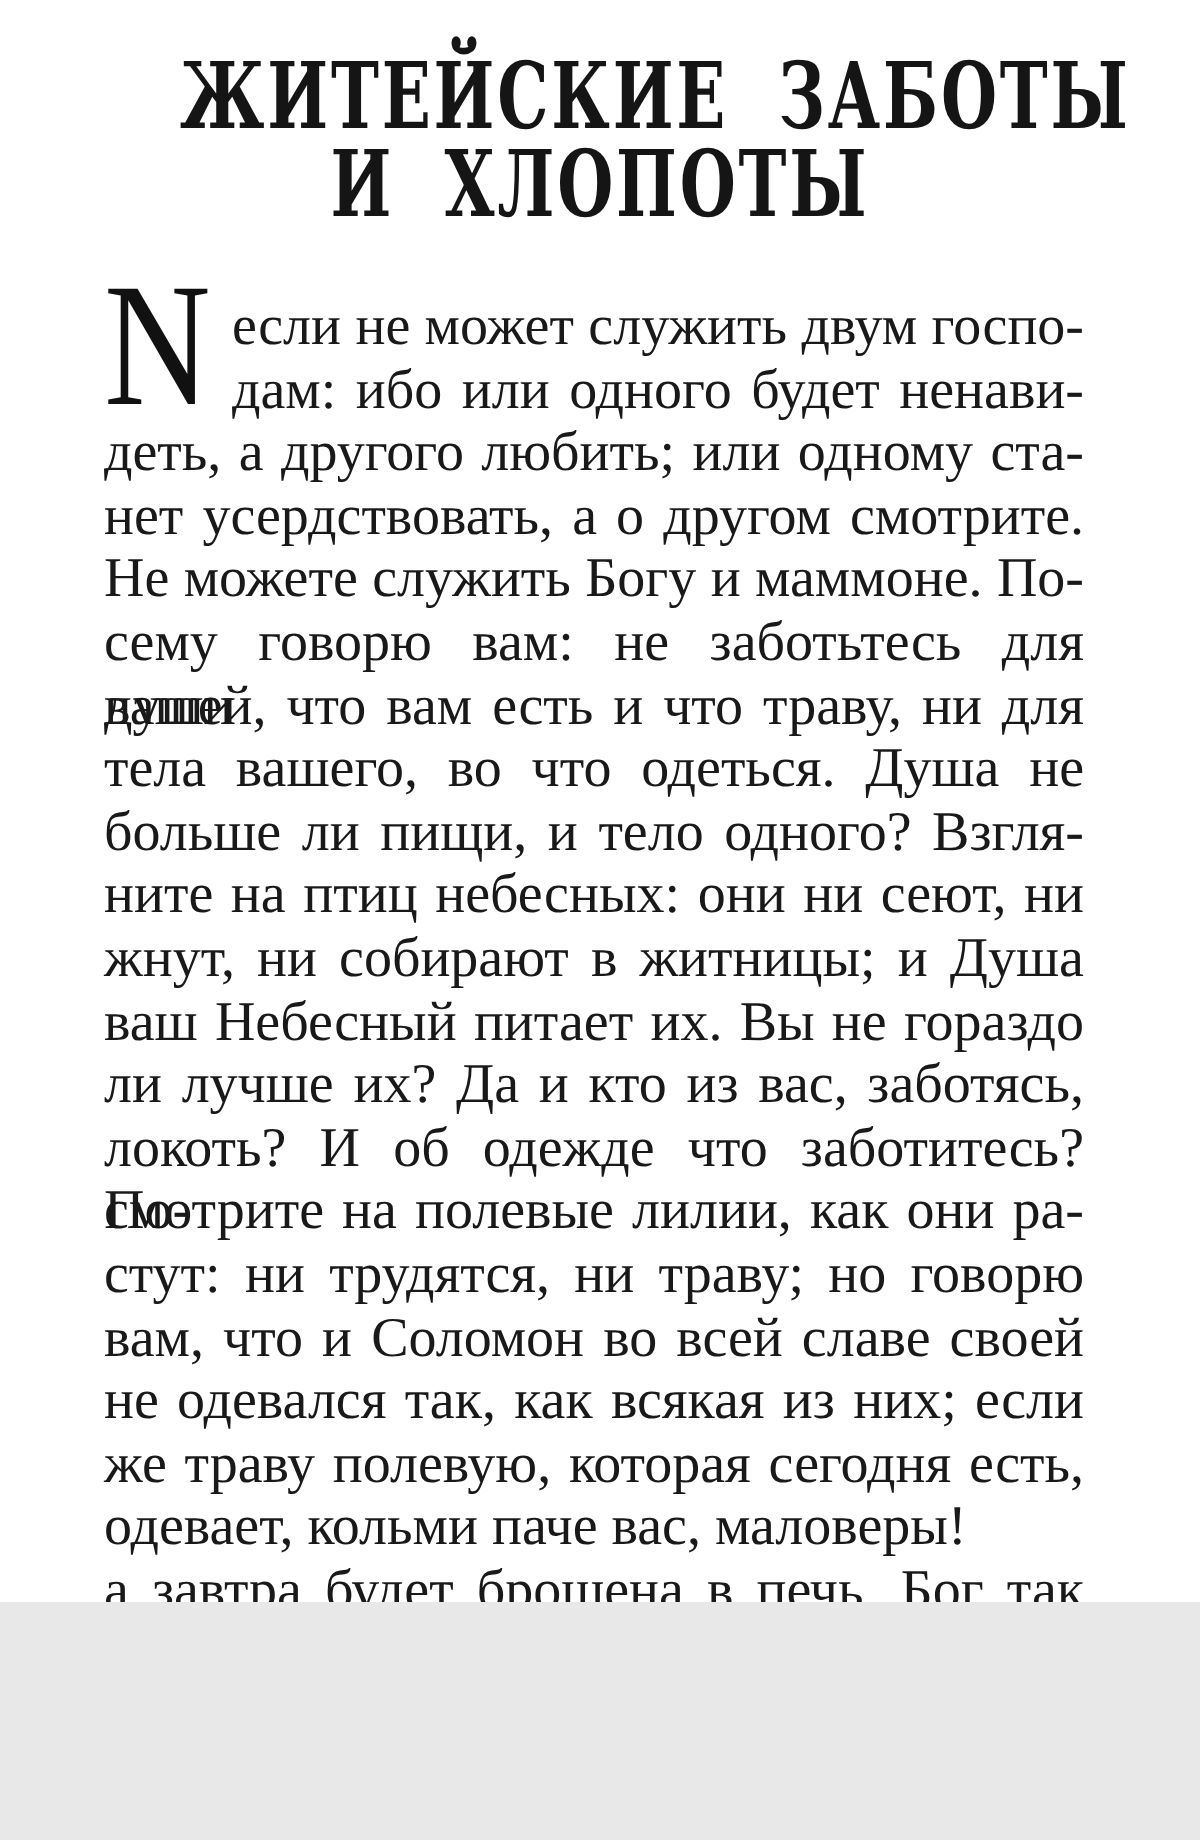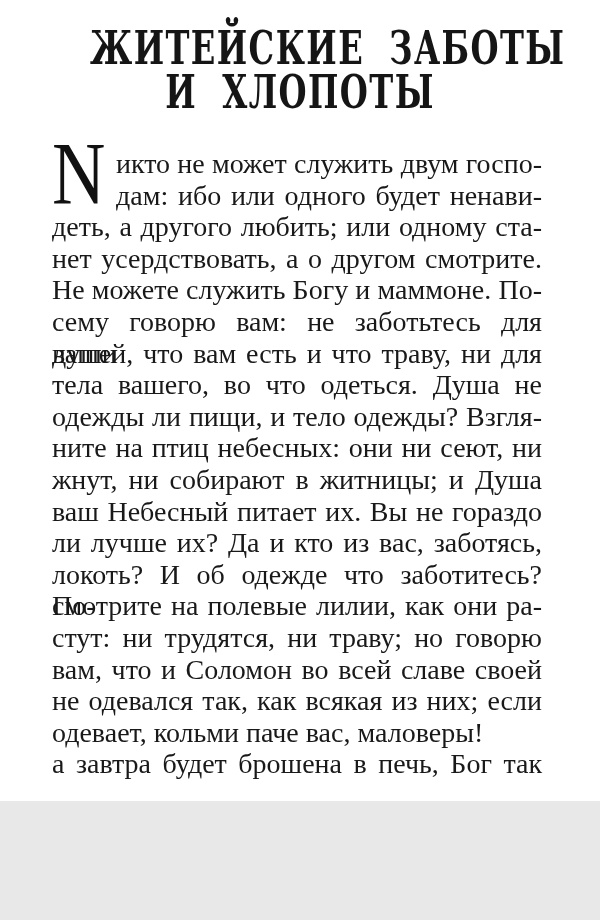--- a/index.html
+++ b/index.html
@@ -82,38 +82,39 @@
   <div class="title">
     <div class="title-line">ЖИТЕЙСКИЕ ЗАБОТЫ</div>
     <div class="title-line">И ХЛОПОТЫ</div>
   </div>
 
   <div class="text">
     <div class="dropcap">
       <span>N</span>
     </div>
     <div>
-        <div class="bl"><span>икто не может служить двум госпо-</span></div>
+        <div class="bl"><span>если не может служить двум госпо-</span></div>
         <div class="bl"><span>дам: ибо или одного будет ненави-</span></div>
         <div class="bl"><span>деть, а другого любить; или одному ста-</span></div>
         <div class="bl"><span>нет усердствовать, а о другом смотрите.</span></div>
         <div class="bl"><span>Не можете служить Богу и маммоне. По-</span></div>
         <div class="bl"><span>сему говорю вам: не заботьтесь для души</span></div>
         <div class="bl"><span>вашей, что вам есть и что траву, ни для</span></div>
         <div class="bl"><span>тела вашего, во что одеться. Душа не</span></div>
-        <div class="bl"><span>одежды ли пищи, и тело одежды? Взгля-</span></div>
+        <div class="bl"><span>больше ли пищи, и тело одного? Взгля-</span></div>
         <div class="bl"><span>ните на птиц небесных: они ни сеют, ни</span></div>
         <div class="bl"><span>жнут, ни собирают в житницы; и Душа</span></div>
         <div class="bl"><span>ваш Небесный питает их. Вы не гораздо</span></div>
         <div class="bl"><span>ли лучше их? Да и кто из вас, заботясь,</span></div>
         <div class="bl"><span>локоть? И об одежде что заботитесь? По-</span></div>
         <div class="bl"><span>смотрите на полевые лилии, как они ра-</span></div>
         <div class="bl"><span>стут: ни трудятся, ни траву; но говорю</span></div>
         <div class="bl"><span>вам, что и Соломон во всей славе своей</span></div>
         <div class="bl"><span>не одевался так, как всякая из них; если</span></div>
+        <div class="bl"><span>же траву полевую, которая сегодня есть,</span></div>
         <div class="bl last"><span>одевает, кольми паче вас, маловеры!</span></div>
         <div class="bl"><span>а завтра будет брошена в печь, Бог так</span></div>
       </div>
   </div>
 
   <div class="footer">
     <svg class="orn" viewBox="0 0 68 28">
       <path d="M12,10 C5,7.5 1,13.5 4,18.5 C7,23.5 14,23 15.2,18" fill="none" stroke="#161616" stroke-width="3.4" stroke-linecap="round"></path>
       <path d="M15,14 C20,5 33,2 43,7 C49,3 60,3 67,5 C63,11 55,14 49,11 C42,16 31,18 23,16 C19,15 16,15 15,14 Z" fill="#161616"></path>
       <path d="M33,16 L39,23.5 L43.5,16 Z" fill="#161616"></path>

